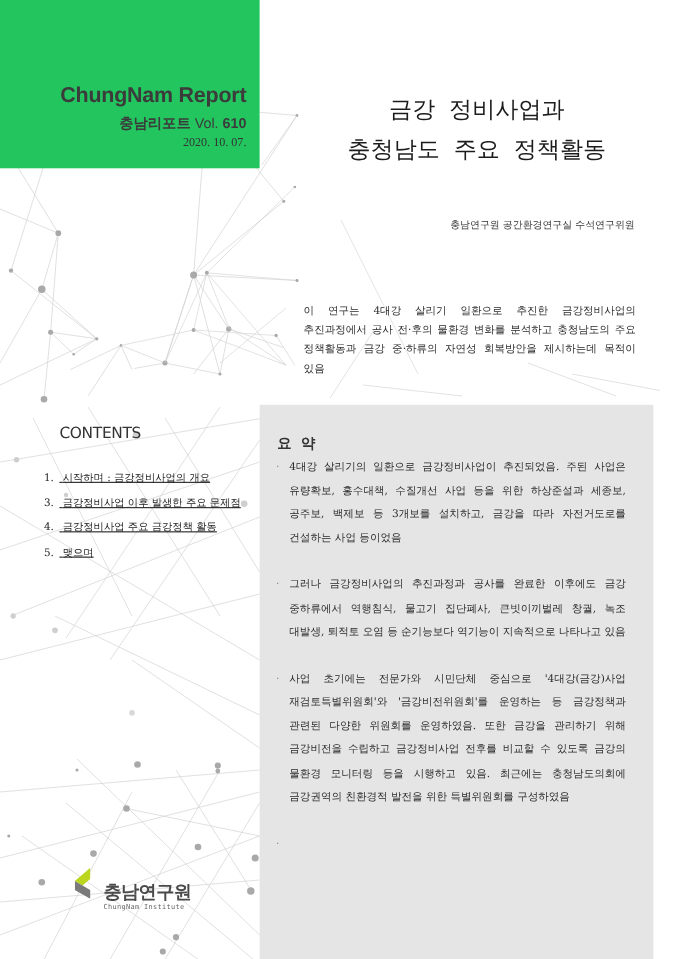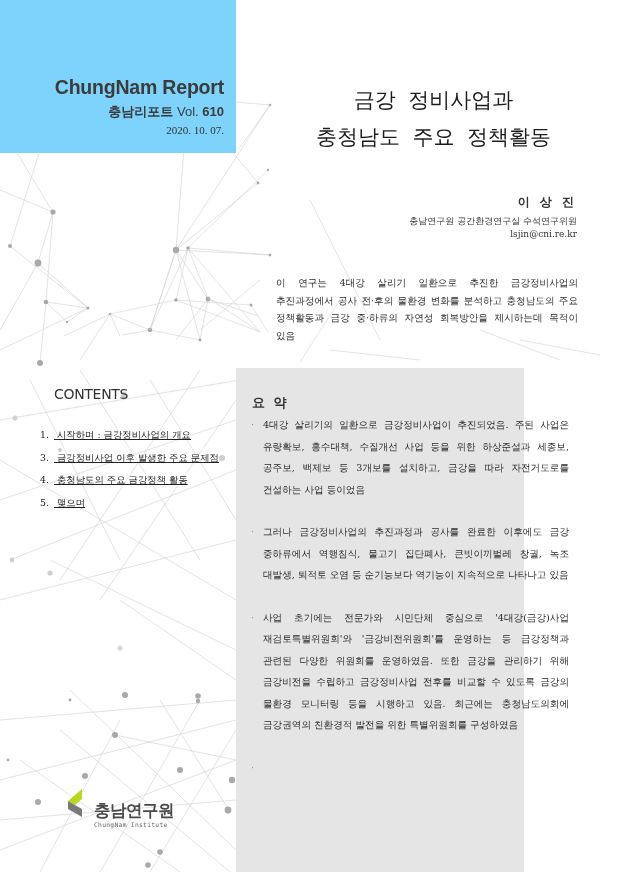--- a/index.html
+++ b/index.html
@@ -5,21 +5,21 @@
   html, body { margin: 0; padding: 0; }
   body {
     width: 617px; height: 872px; position: relative; overflow: hidden;
     background: #ffffff;
     font-family: "DejaVu Serif", "Liberation Serif", serif;
     color: #222;
   }
   .bg-net { position: absolute; left: 0; top: 0; width: 617px; height: 872px; z-index: 0; }
   .green-block {
     position: absolute; left: 0; top: 0; width: 236px; height: 153px;
-    background: #7dd3fc; z-index: 1;
+    background: #22c55e; z-index: 1;
   }
   .brand-title {
     position: absolute; right: 12px; top: 76px;
     font-family: "Liberation Sans", "DejaVu Sans", sans-serif;
     font-weight: bold; font-size: 19.5px; color: #3b3b3b; letter-spacing: -0.2px;
     white-space: nowrap;
   }
   .brand-sub {
     position: absolute; right: 12px; top: 103px;
     font-family: "Liberation Sans", "DejaVu Sans", sans-serif;
@@ -57,21 +57,21 @@
   .contents h2 {
     margin: 0 0 0 14px; font-family: "DejaVu Sans", "Liberation Sans", sans-serif;
     font-weight: normal; font-size: 14px; color: #333; letter-spacing: -0.3px;
   }
   .contents ol { list-style: none; margin: 22px 0 0 0; padding: 0; text-decoration: underline; }
   .contents li {
     font-size: 9.4px; line-height: 22.5px; color: #222; white-space: nowrap;
   }
   .contents li .n { display: inline-block; width: 14px; }
   .summary {
-    position: absolute; left: 236px; top: 368px; width: 288px; height: 504px;
+    position: absolute; left: 236px; top: 368px; width: 358px; height: 504px;
     background: #e5e5e5; z-index: 2;
   }
   .summary h3 {
     margin: 0; position: absolute; left: 16px; top: 26px;
     font-family: "DejaVu Sans", "Liberation Sans", sans-serif;
     font-size: 13px; font-weight: bold; color: #333; letter-spacing: 2px;
   }
   .summary ul { list-style: none; margin: 0; padding: 0; position: absolute; left: 15px; top: 46px; width: 318px; }
   .summary li {
     position: relative; padding-left: 12px; font-size: 9.6px; line-height: 21.5px;
@@ -229,33 +229,31 @@
   </div>
   <div class="brand-date">2020. 10. 07.</div>
 </div>
 
 <div class="doc-title">
   <div>금강 정비사업과</div>
   <div>충청남도 주요 정책활동</div>
 </div>
 
 <div class="author">
-  <div class="name">이 상 진</div>
   <div class="affil">충남연구원 공간환경연구실 수석연구위원</div>
-  <div class="email">lsjin@cni.re.kr</div>
 </div>
 
 <div class="abstract">이 연구는 4대강 살리기 일환으로 추진한 금강정비사업의 추진과정에서 공사 전·후의 물환경 변화를 분석하고 충청남도의 주요 정책활동과 금강 중·하류의 자연성 회복방안을 제시하는데 목적이 있음</div>
 
 <div class="contents">
   <h2>CONTENTS</h2>
   <ol>
     <li><span class="n">1.</span> <span>시작하며 : 금강정비사업의 개요</span></li>
     <li><span class="n">3.</span> <span>금강정비사업 이후 발생한 주요 문제점</span></li>
-    <li><span class="n">4.</span> <span>충청남도의 주요 금강정책 활동</span></li>
+    <li><span class="n">4.</span> <span>금강정비사업 주요 금강정책 활동</span></li>
     <li><span class="n">5.</span> <span>맺으며</span></li>
   </ol>
 </div>
 
 <div class="summary">
   <h3>요 약</h3>
   <ul>
     <li><span class="bullet">·</span><span>4대강 살리기의 일환으로 금강정비사업이 추진되었음. 주된 사업은 유량확보, 홍수대책, 수질개선 사업 등을 위한 하상준설과 세종보, 공주보, 백제보 등 3개보를 설치하고, 금강을 따라 자전거도로를 건설하는 사업 등이었음</span></li>
     <li><span class="bullet">·</span><span>그러나 금강정비사업의 추진과정과 공사를 완료한 이후에도 금강 중하류에서 역행침식, 물고기 집단폐사, 큰빗이끼벌레 창궐, 녹조 대발생, 퇴적토 오염 등 순기능보다 역기능이 지속적으로 나타나고 있음</span></li>
     <li><span class="bullet">·</span><span>사업 초기에는 전문가와 시민단체 중심으로 '4대강(금강)사업 재검토특별위원회'와 '금강비전위원회'를 운영하는 등 금강정책과 관련된 다양한 위원회를 운영하였음. 또한 금강을 관리하기 위해 금강비전을 수립하고 금강정비사업 전후를 비교할 수 있도록 금강의 물환경 모니터링 등을 시행하고 있음. 최근에는 충청남도의회에 금강권역의 친환경적 발전을 위한 특별위원회를 구성하였음</span></li>

